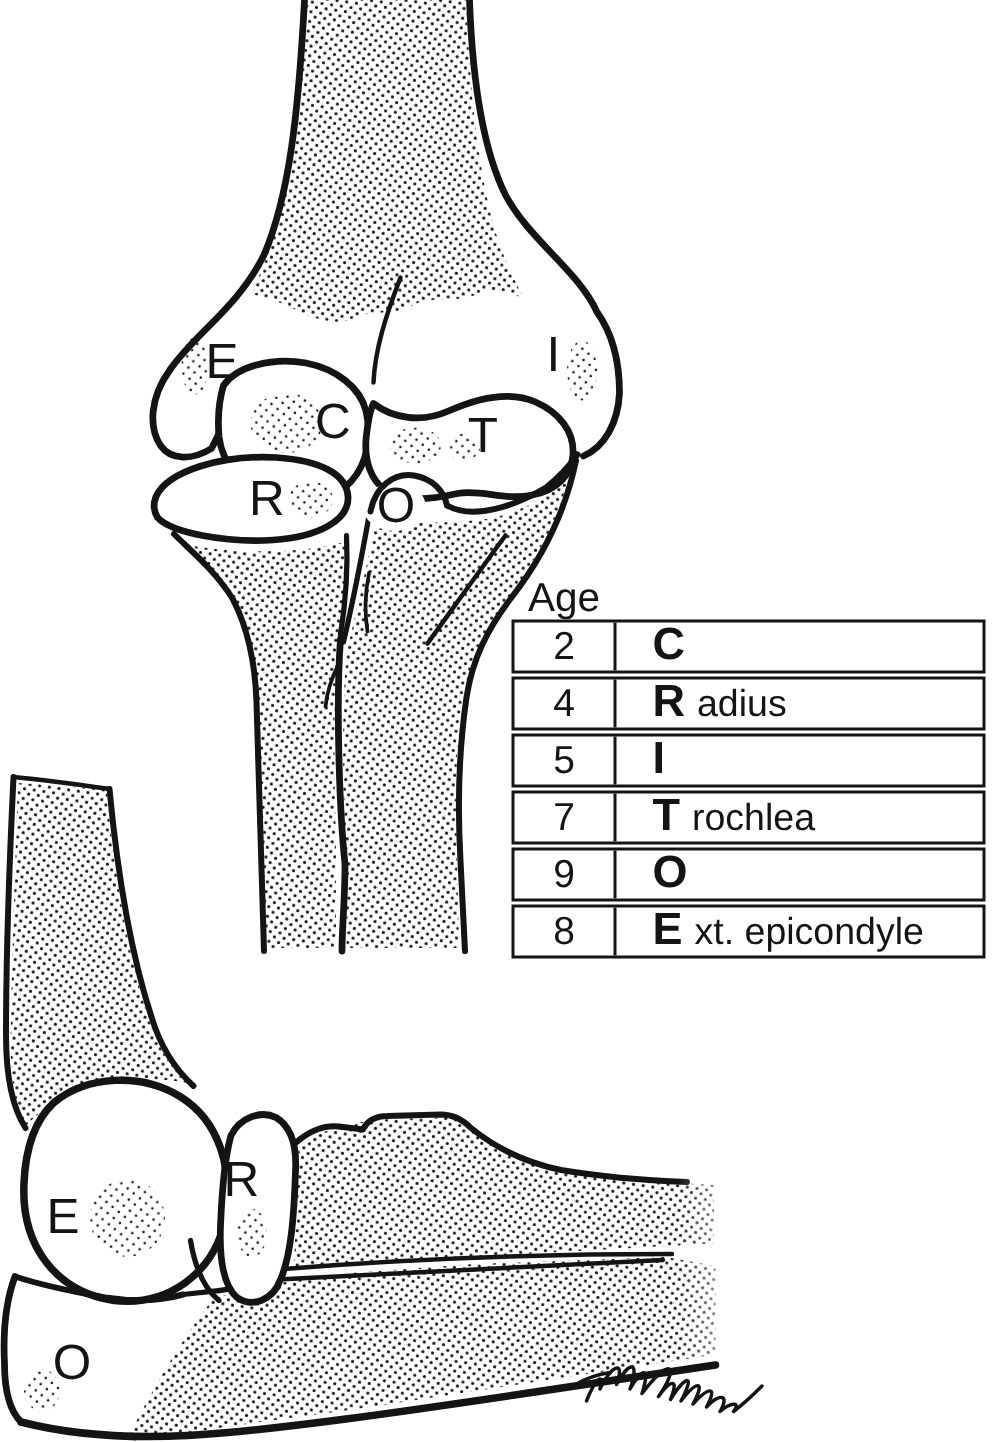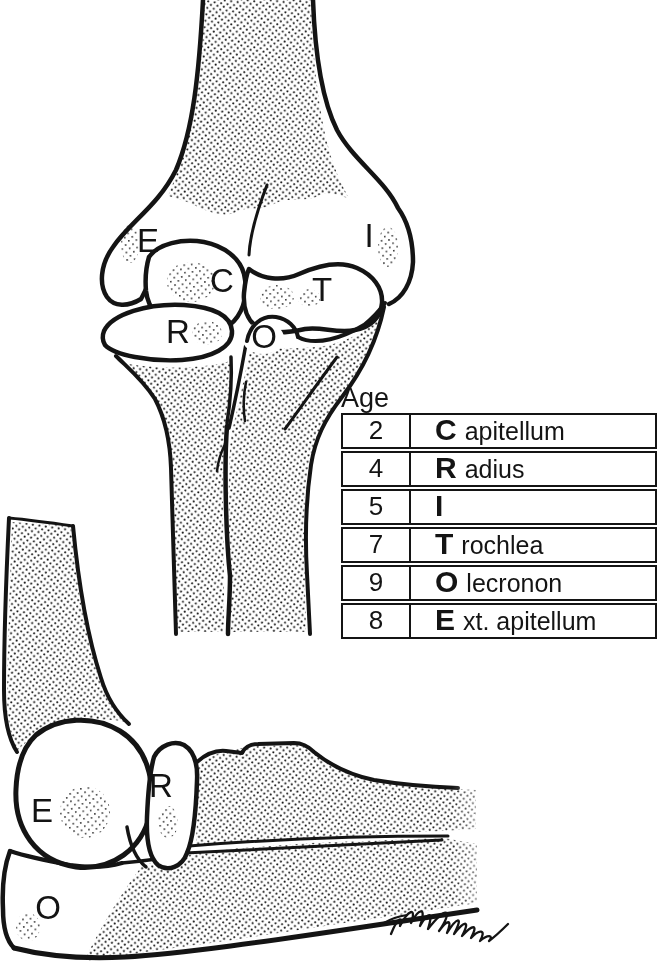--- a/index.html
+++ b/index.html
@@ -1,20 +1,20 @@
 <!DOCTYPE html>
 <html><head>
 <meta charset="utf-8">
 <style>
   html,body{margin:0;padding:0;background:#fff;}
   .page{position:relative;width:665px;height:961px;background:#ffffff;overflow:hidden;
         font-family:"Liberation Sans",sans-serif;color:#141414;}
   .art{position:absolute;left:0;top:0;}
   .fig-label{font-size:33px;fill:#141414;font-family:"Liberation Sans",sans-serif;}
-  .age-header{position:absolute;left:341px;top:383px;width:70px;text-align:left;
+  .age-header{position:absolute;left:341px;top:383px;width:70px;text-align:center;
               font-size:27px;color:#141414;}
   .crit-table{position:absolute;left:341px;top:413px;width:316px;}
   .row{display:flex;height:35.5px;border:2.5px solid #141414;box-sizing:border-box;
        margin-bottom:2.5px;background:#fff;}
   .c-age{width:66px;border-right:2.5px solid #141414;display:flex;align-items:center;
          justify-content:center;font-size:26px;}
   .c-name{flex:1;display:flex;align-items:baseline;padding-left:24px;line-height:29px;}
   .letter{font-weight:bold;font-size:30px;margin-right:8px;}
   .word{font-size:25px;}
 </style>
@@ -145,21 +145,20 @@
   </g>
 </svg>
 
 <div class="age-header">Age</div>
 
 <div class="crit-table">
   <div class="row">
     <div class="c-age">2</div>
     <div class="c-name">
       <span class="letter">C</span>
-      <span class="word">apitellum</span>
     </div>
   </div>
   <div class="row">
     <div class="c-age">4</div>
     <div class="c-name">
       <span class="letter">R</span>
       <span class="word">adius</span>
     </div>
   </div>
   <div class="row">
@@ -172,25 +171,24 @@
     <div class="c-age">7</div>
     <div class="c-name">
       <span class="letter">T</span>
       <span class="word">rochlea</span>
     </div>
   </div>
   <div class="row">
     <div class="c-age">9</div>
     <div class="c-name">
       <span class="letter">O</span>
-      <span class="word">lecronon</span>
     </div>
   </div>
   <div class="row">
     <div class="c-age">8</div>
     <div class="c-name">
       <span class="letter">E</span>
-      <span class="word">xt. apitellum</span>
+      <span class="word">xt. epicondyle</span>
     </div>
   </div>
 </div>
 
 </div>
 
 </body></html>

